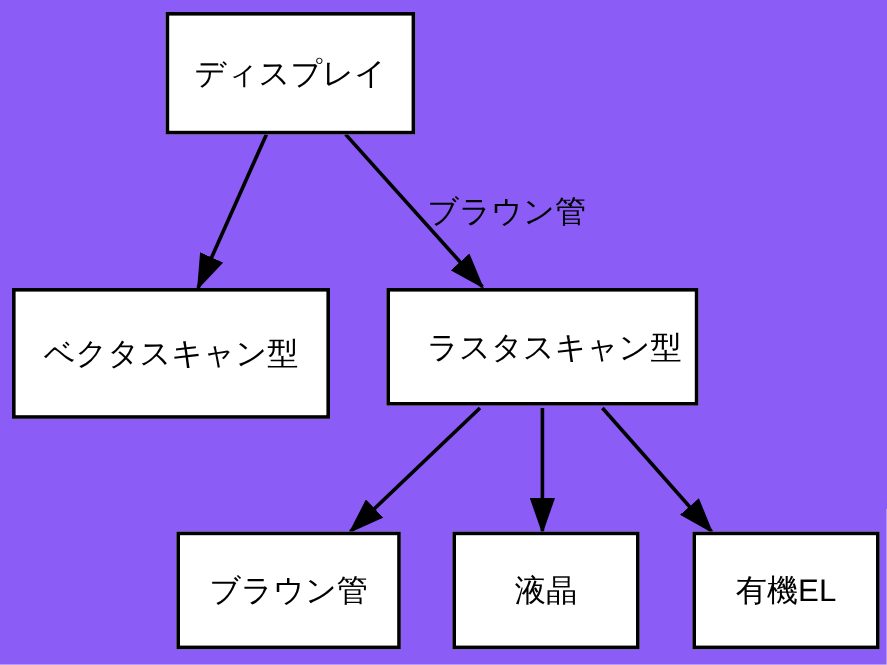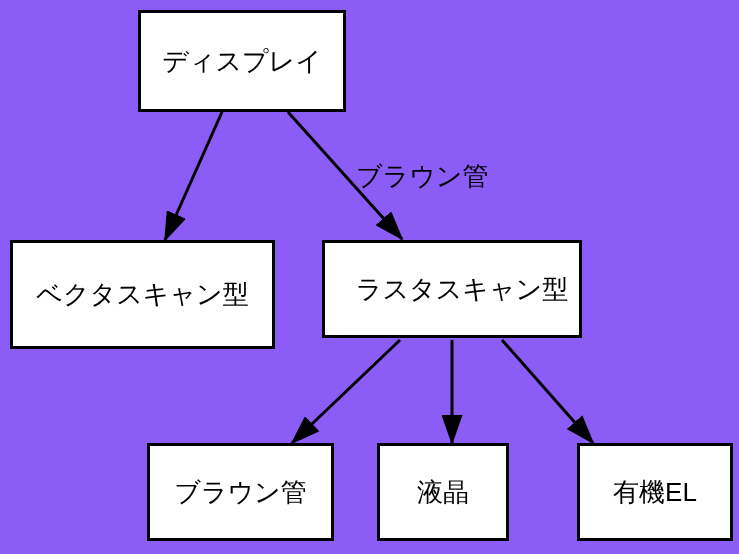--- a/index.html
+++ b/index.html
@@ -68,21 +68,21 @@
   </div>
 
   <div class="node" style="left:322px; top:240px; width:260px; height:98px;padding-left:20px;">
     <span>ラスタスキャン型</span>
   </div>
 
   <div class="node" style="left:147px; top:443px; width:187px; height:98px;">
     <span>ブラウン管</span>
   </div>
 
-  <div class="node" style="left:377px; top:443px; width:132px; height:98px;">
+  <div class="node" style="left:377px; top:443px; width:156px; height:98px;">
     <span>液晶</span>
   </div>
 
   <div class="node" style="left:577px; top:443px; width:156px; height:98px;">
     <span>有機EL</span>
   </div>
 
   <div class="edge-label" style="left:356px; top:159px;">ブラウン管</div>
 
 </div>

